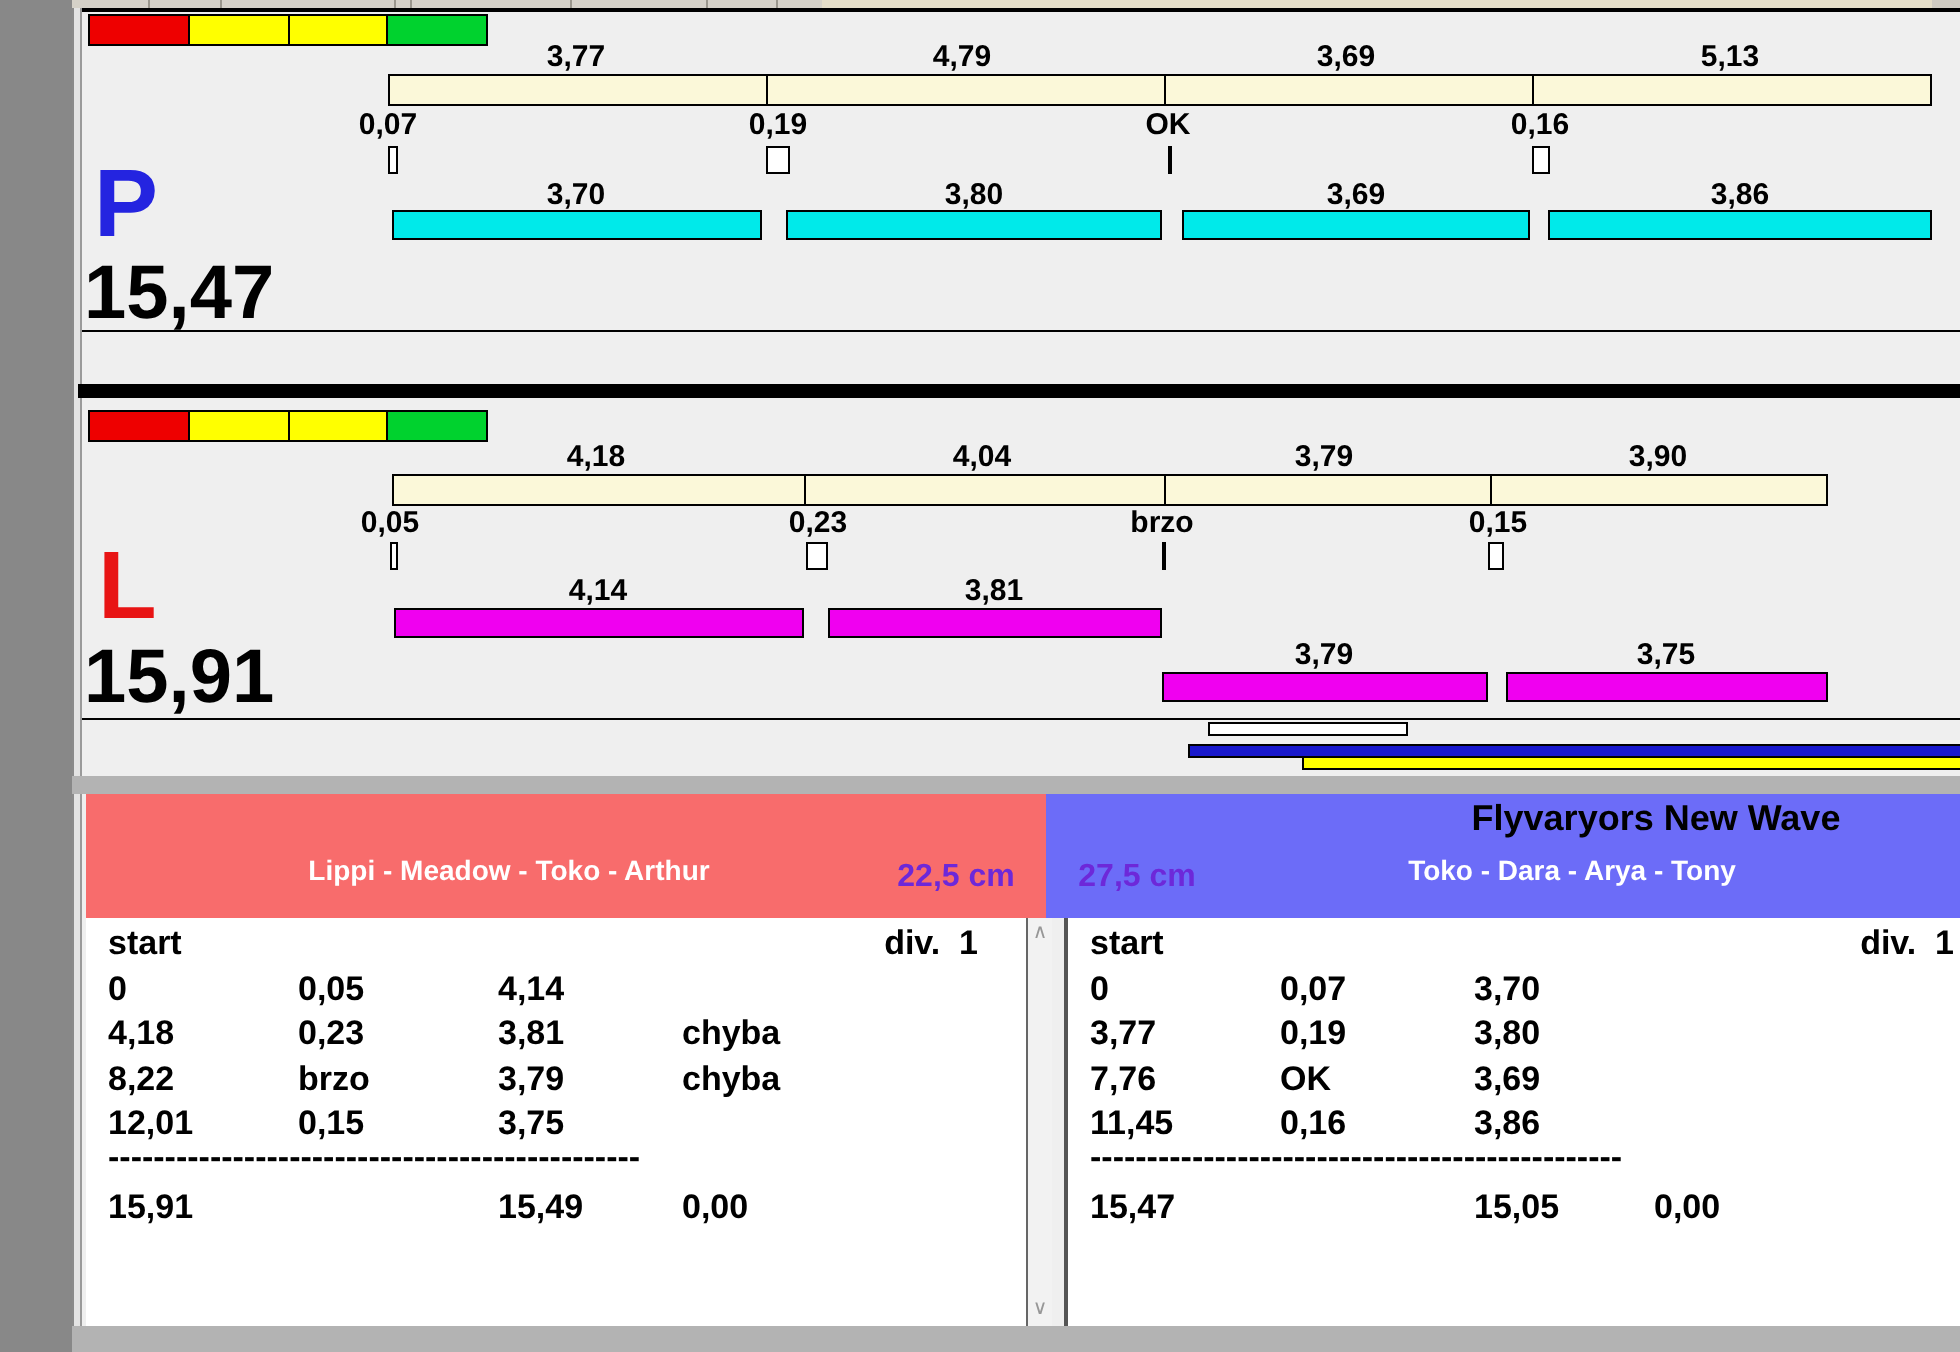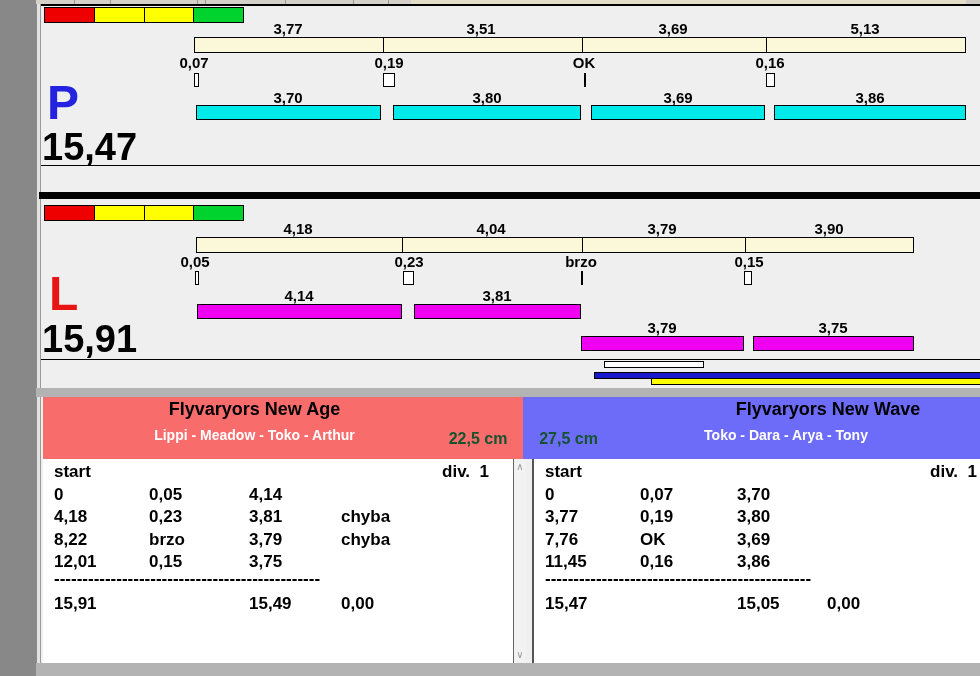--- a/index.html
+++ b/index.html
@@ -33,21 +33,21 @@
   .lane-letter{position:absolute;font-weight:bold;font-size:48px;line-height:1;}
   .lane-total{position:absolute;font-weight:bold;font-size:38px;line-height:1;}
   
   .mini{position:absolute;box-sizing:border-box;border:1px solid #000;}
   
   .teampanel{position:absolute;top:397px;height:62px;}
   .t-title{position:absolute;top:399px;height:20px;font-weight:bold;font-size:18px;text-align:center;}
   .t-members{position:absolute;top:427px;height:18px;font-weight:bold;font-size:14px;color:#fff;text-align:center;}
   .datebox{position:absolute;left:397px;top:392px;width:181px;height:29px;background:#fff;
            display:flex;align-items:center;justify-content:center;font-size:19px;}
-  .cm{position:absolute;top:425px;height:27px;font-weight:bold;font-size:16px;color:#14532d;
+  .cm{position:absolute;top:425px;height:27px;font-weight:bold;font-size:16px;color:#6d28d9;
       display:flex;align-items:center;justify-content:center;}
   
   .tbl{position:absolute;top:459px;height:204px;background:#fff;font-weight:bold;font-size:17px;overflow:hidden;}
   .trow{position:absolute;left:0;right:0;height:20px;padding-left:27px;}
   .cell{position:absolute;white-space:pre;line-height:20px;}
   .dashline{position:absolute;white-space:nowrap;overflow:hidden;line-height:14px;letter-spacing:0;}
   .sb{position:absolute;top:459px;height:204px;background:#F2F2F2;border-left:1px solid #666;box-sizing:border-box;
       display:flex;flex-direction:column;justify-content:space-between;align-items:center;padding:2px 0;}
   .sb span{color:#979797;font-size:10px;line-height:12px;}
   .tbl-divider{position:absolute;left:490px;top:459px;width:6px;height:204px;background:#EFEFEF;}
@@ -75,21 +75,21 @@
 
   <div>
     <div class="strip" style="top:7px">
       <div style="background:#EE0000"></div>
       <div style="background:#FFFF00"></div>
       <div style="background:#FFFF00"></div>
       <div style="background:#00D22E"></div>
     </div>
 
     <span class="num" style="left:252px;top:21px">3,77</span>
-    <span class="num" style="left:445px;top:21px">3,51</span>
+    <span class="num" style="left:445px;top:21px">4,79</span>
     <span class="num" style="left:637px;top:21px">3,69</span>
     <span class="num" style="left:829px;top:21px">5,13</span>
 
     <div class="split-bar" style="left:158px;top:37px;width:772px">
       <div class="sdiv" style="left:188px"></div>
       <div class="sdiv" style="left:387px"></div>
       <div class="sdiv" style="left:571px"></div>
     </div>
 
     <span class="num" style="left:158px;top:55px">0,07</span>
@@ -165,21 +165,20 @@
 
   <div class="mini" style="left:568px;top:361px;width:100px;height:7px;background:#fff"></div>
   <div class="mini" style="left:558px;top:372px;width:422px;height:7px;background:#1818CC"></div>
   <div class="mini" style="left:615px;top:378px;width:365px;height:7px;background:#FFFF00"></div>
 
   <div class="chrome" style="top:388px;height:9px"></div>
 
   <div class="teampanel" style="left:7px;width:480px;background:#F86C6C"></div>
   <div class="teampanel" style="left:487px;width:493px;background:#6C6CF8"></div>
 
-  <span class="t-title" style="left:7px;width:423px">Flyvaryors New Age</span>
   <span class="t-members" style="left:7px;width:423px">Lippi - Meadow - Toko - Arthur</span>
 
   <span class="t-title" style="left:532px;width:520px">Flyvaryors New Wave</span>
   <span class="t-members" style="left:520px;width:460px">Toko - Dara - Arya - Tony</span>
 
   <div class="cm" style="left:397px;width:90px">22,5 cm</div>
   <div class="cm" style="left:487px;width:91px">27,5 cm</div>
 
   <div class="tbl" style="left:7px;width:470px">
     <div class="trow" style="top:3px">

